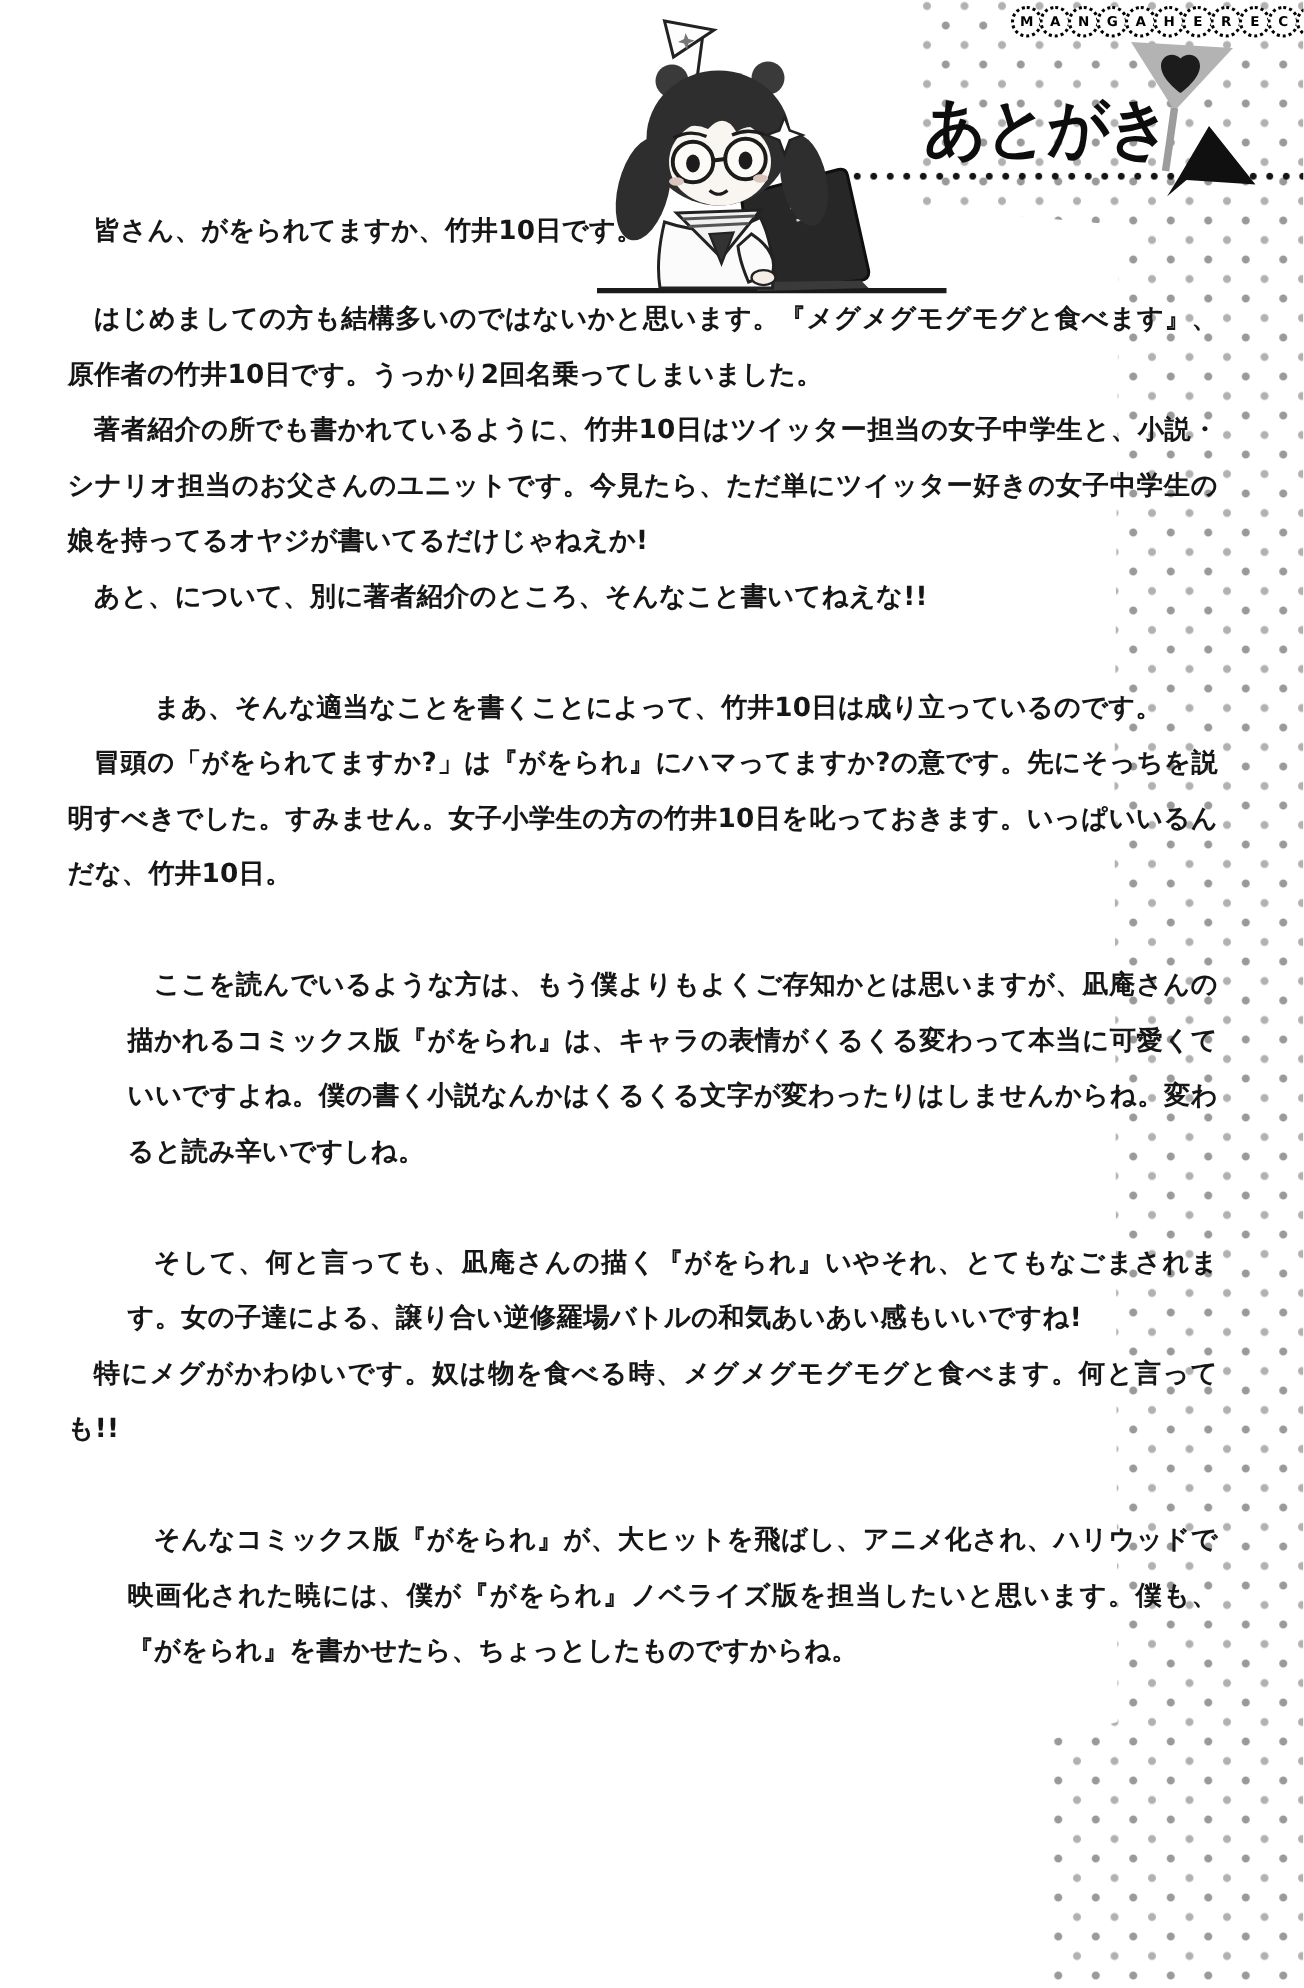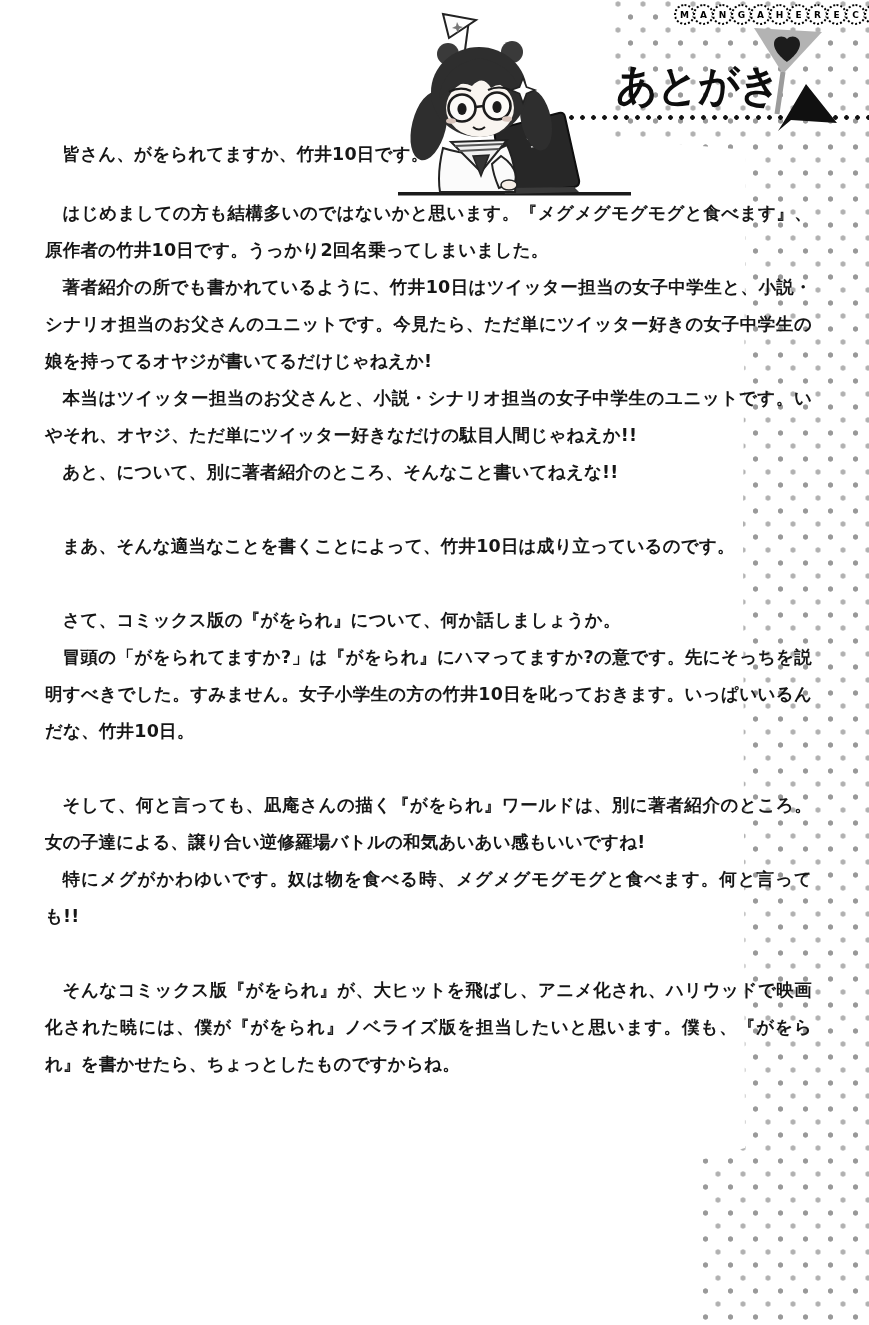--- a/index.html
+++ b/index.html
@@ -48,21 +48,21 @@
   .flag-heart{position:absolute;left:746px;top:22px;z-index:3;}
   
   .character{position:absolute;left:393px;top:8px;z-index:2;}
   
   .afterword-text{
     position:absolute;left:45px;top:136px;width:767px;z-index:1;
     font-size:17.5px;line-height:37px;font-weight:600;color:#161616;
     text-align:justify;letter-spacing:.2px;
   }
   .afterword-text p{margin:0;text-indent:1em;}
-  .afterword-text p.gap{margin-top:37px;}
+  .afterword-text p.gap{margin-top:37px;margin-left:40px;}
   .afterword-text p.first{margin-bottom:22px;}
 </style>
 </head>
 <body>
 
 <div class="halftone"></div>
 
 <div class="watermark">
   <span class="wm-letter">M</span>
   <span class="wm-letter">A</span>
@@ -140,22 +140,21 @@
     <ellipse cx="116" cy="177" rx="8" ry="5" fill="#f5eee7" stroke="#222" stroke-width="1.5"></ellipse>
   </g>
 
   <path d="M130,70 L133.5,79 L142,82 L133.5,85.5 L130,95 L126.5,85.5 L118,82 L126.5,79 Z" fill="#ffffff" stroke="#222" stroke-width="1.6"></path>
 </svg>
 
 <div class="afterword-text">
   <p class="first">皆さん、がをられてますか、竹井10日です。</p>
   <p>はじめましての方も結構多いのではないかと思います。『メグメグモグモグと食べます』、原作者の竹井10日です。うっかり2回名乗ってしまいました。</p>
   <p>著者紹介の所でも書かれているように、竹井10日はツイッター担当の女子中学生と、小説・シナリオ担当のお父さんのユニットです。今見たら、ただ単にツイッター好きの女子中学生の娘を持ってるオヤジが書いてるだけじゃねえか!</p>
-  <p>本当はツイッター担当のお父さんと、小説・シナリオ担当の女子中学生のユニットです。いやそれ、オヤジ、ただ単にツイッター好きなだけの駄目人間じゃねえか!!</p>
   <p>あと、について、別に著者紹介のところ、そんなこと書いてねえな!!</p>
   <p class="gap">まあ、そんな適当なことを書くことによって、竹井10日は成り立っているのです。</p>
-  <p class="gap">さて、コミックス版の『がをられ』について、何か話しましょうか。</p>
   <p>冒頭の「がをられてますか?」は『がをられ』にハマってますか?の意です。先にそっちを説明すべきでした。すみません。女子小学生の方の竹井10日を叱っておきます。いっぱいいるんだな、竹井10日。</p>
-  <p class="gap">そして、何と言っても、凪庵さんの描く『がをられ』ワールドは、別に著者紹介のところ。女の子達による、譲り合い逆修羅場バトルの和気あいあい感もいいですね!</p>
+  <p class="gap">ここを読んでいるような方は、もう僕よりもよくご存知かとは思いますが、凪庵さんの描かれるコミックス版『がをられ』は、キャラの表情がくるくる変わって本当に可愛くていいですよね。僕の書く小説なんかはくるくる文字が変わったりはしませんからね。変わると読み辛いですしね。</p>
+  <p class="gap">そして、何と言っても、凪庵さんの描く『がをられ』いやそれ、とてもなごまされます。女の子達による、譲り合い逆修羅場バトルの和気あいあい感もいいですね!</p>
   <p>特にメグがかわゆいです。奴は物を食べる時、メグメグモグモグと食べます。何と言っても!!</p>
   <p class="gap">そんなコミックス版『がをられ』が、大ヒットを飛ばし、アニメ化され、ハリウッドで映画化された暁には、僕が『がをられ』ノベライズ版を担当したいと思います。僕も、『がをられ』を書かせたら、ちょっとしたものですからね。</p>
 
 </div>
 
 </body></html>

